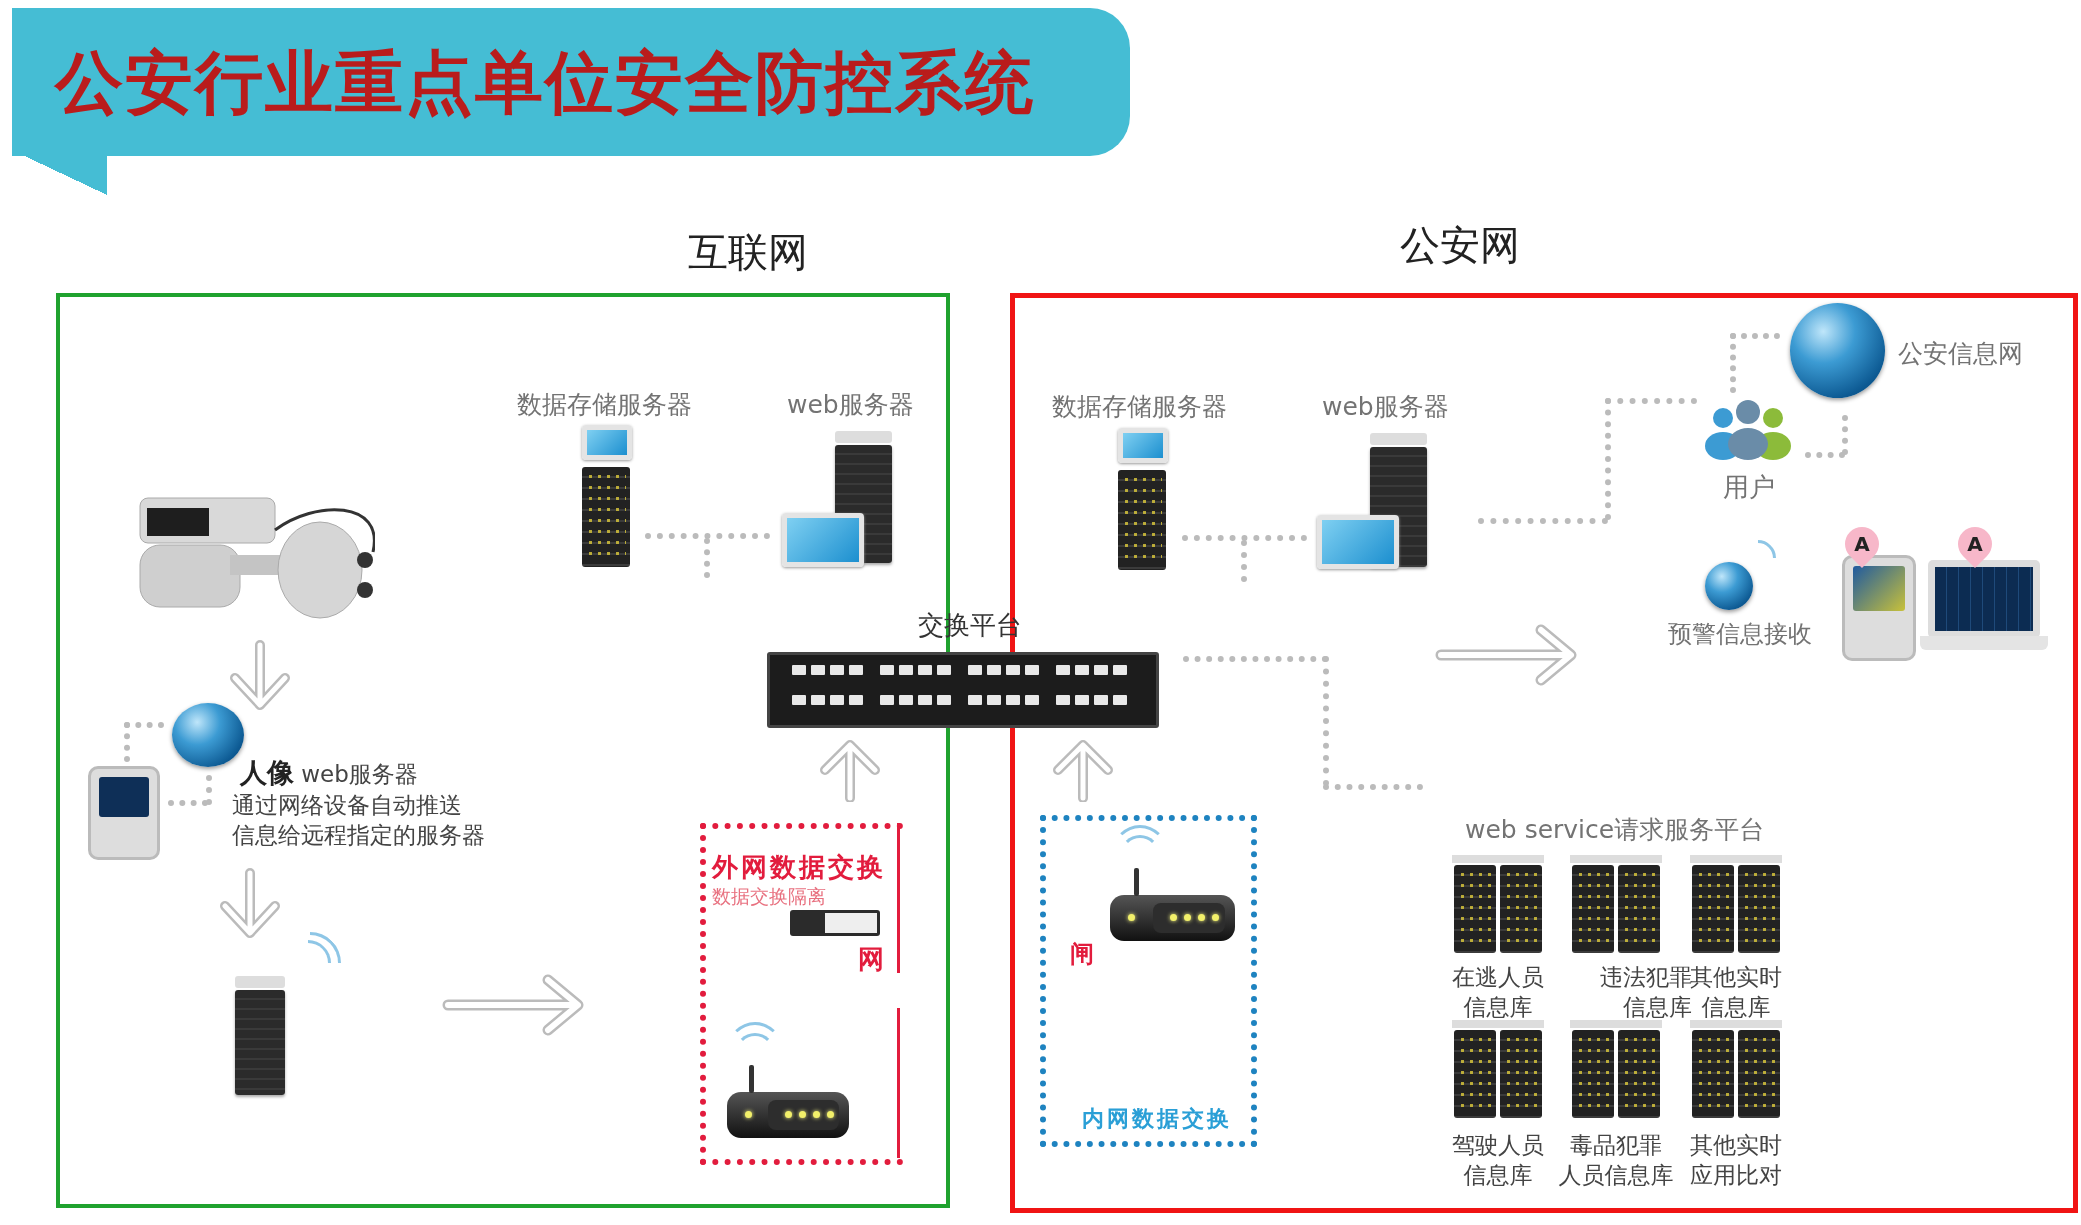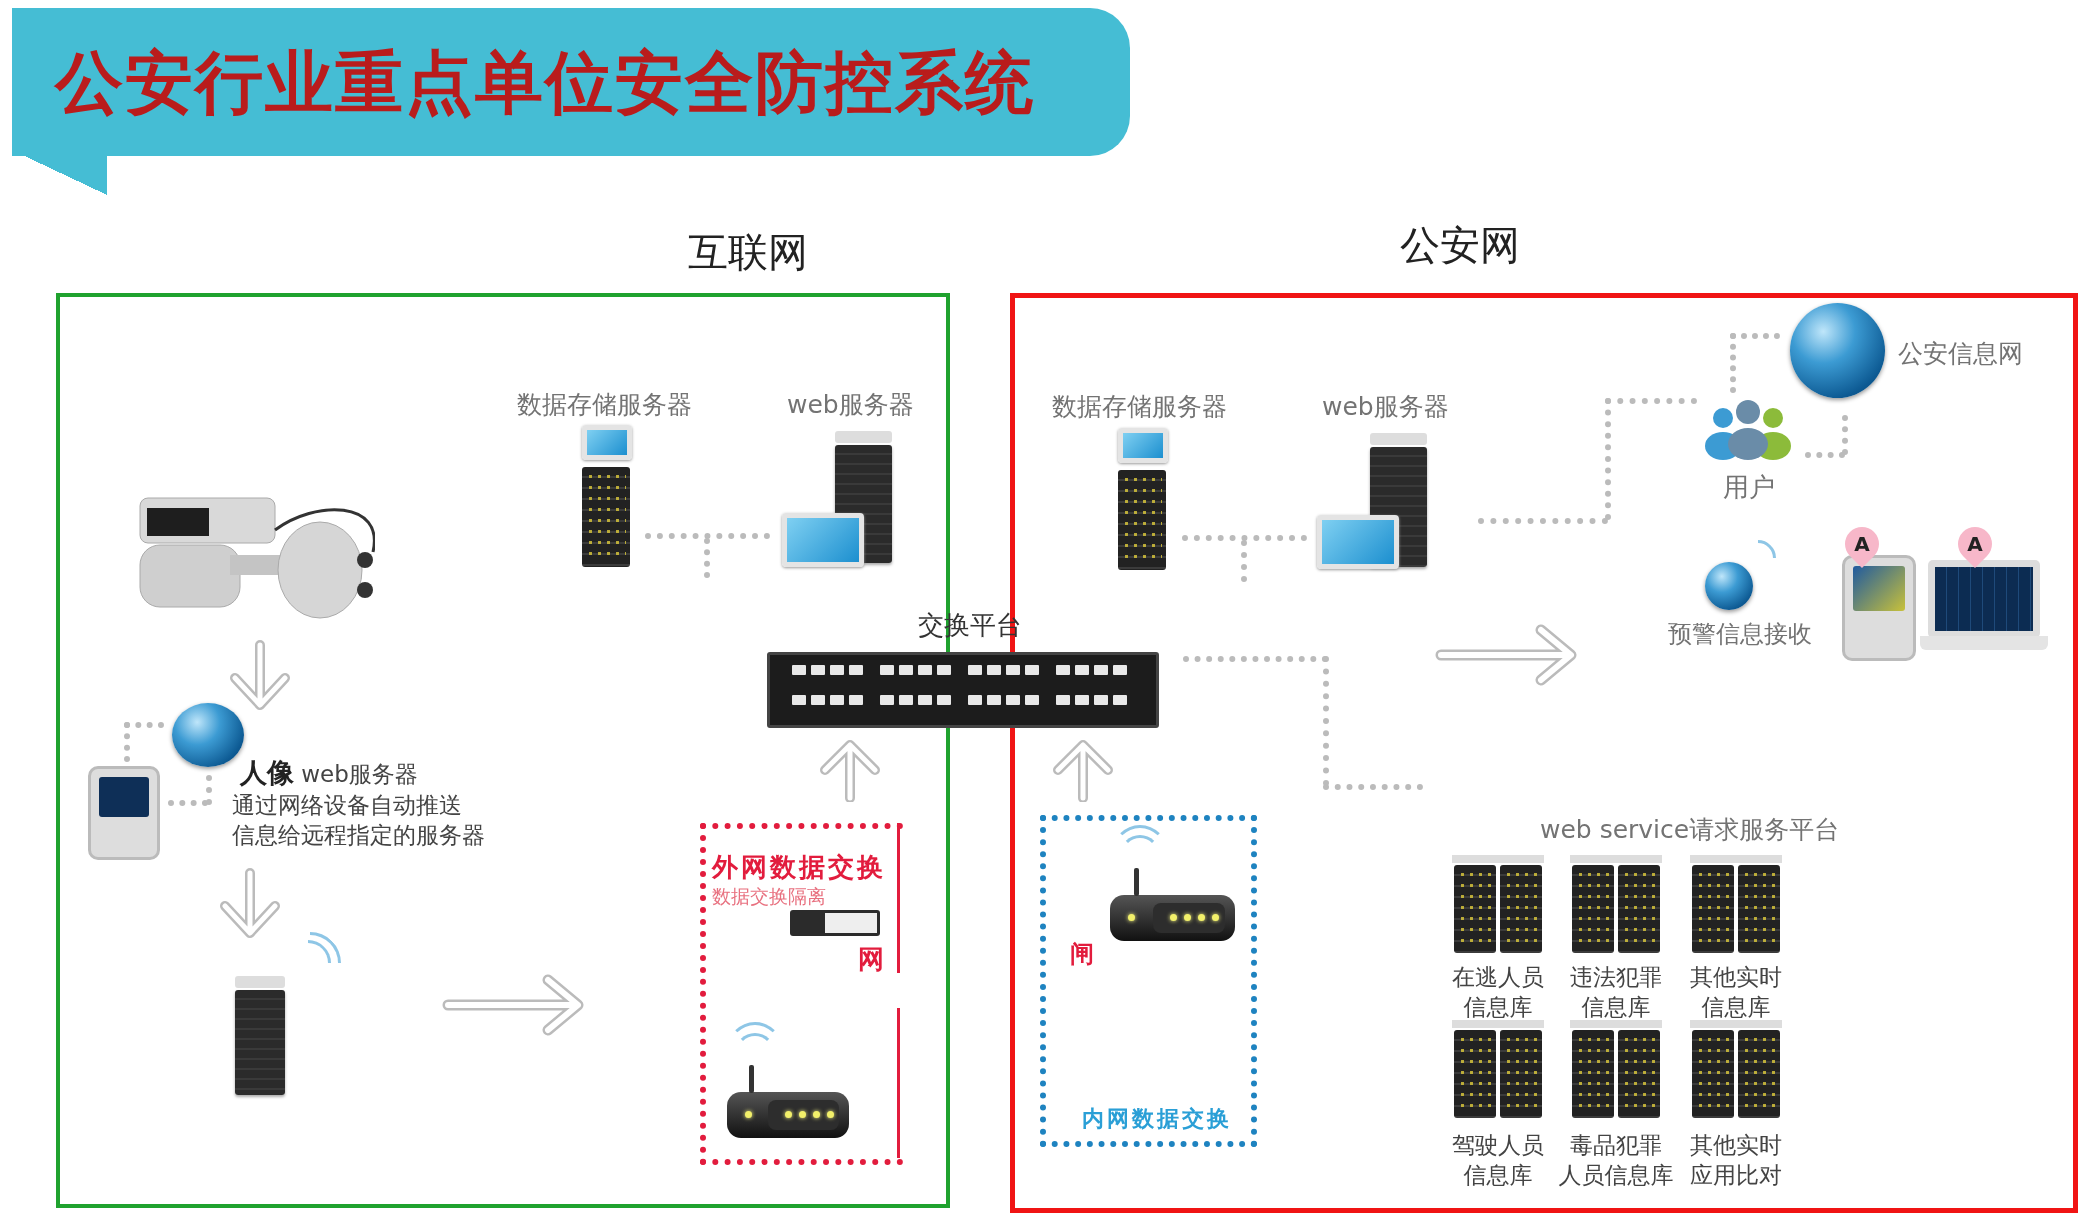--- a/index.html
+++ b/index.html
@@ -243,21 +243,21 @@
 <div class="abs" style="left:1920px;top:636px;width:128px;height:14px;background:#e4e4e4;border-radius:0 0 6px 6px;"></div>
 <div class="abs pin" style="left:1958px;top:527px;">
     <span>A</span>
   </div>
 
 <svg class="abs" style="left:1433px;top:620px;" width="150" height="70">
   <path d="M8 35 H135 M108 10 L138 35 L108 60" stroke="#bbb" stroke-width="11" fill="none" stroke-linejoin="round" stroke-linecap="round"></path>
   <path d="M8 35 H135 M108 10 L138 35 L108 60" stroke="#fff" stroke-width="6" fill="none" stroke-linejoin="round" stroke-linecap="round"></path>
 </svg>
 
-<div class="abs lbl" style="left:1540px;top:813px;">web service请求服务平台</div>
+<div class="abs lbl" style="left:1465px;top:813px;">web service请求服务平台</div>
 <div id="db-grid"></div>
 
 <div class="abs" style="left: 1452px; top: 855px; width: 92px; height: 100px;">
     <div style="position:absolute;left:0;top:0;width:92px;height:8px;background:#ddd;"></div>
        <div class="rack" style="position:absolute;left:2px;top:10px;width:42px;height:88px;">
       <div class="rack-dots"></div>
     </div>
        <div class="rack" style="position:absolute;left:48px;top:10px;width:42px;height:88px;">
       <div class="rack-dots"></div>
     </div>
@@ -268,21 +268,21 @@
   </div>
 <div class="abs" style="left: 1570px; top: 855px; width: 92px; height: 100px;">
     <div style="position:absolute;left:0;top:0;width:92px;height:8px;background:#ddd;"></div>
        <div class="rack" style="position:absolute;left:2px;top:10px;width:42px;height:88px;">
       <div class="rack-dots"></div>
     </div>
        <div class="rack" style="position:absolute;left:48px;top:10px;width:42px;height:88px;">
       <div class="rack-dots"></div>
     </div>
   </div>
-<div class="abs" style="left: 1540px; top: 962px; width: 152px; text-align: center; font-size: 23px; line-height: 30px; color: rgb(68, 68, 68);">
+<div class="abs" style="left: 1540px; top: 962px; width: 152px; text-align: right; font-size: 23px; line-height: 30px; color: rgb(68, 68, 68);">
     <div>违法犯罪</div>
     <div>信息库</div>
   </div>
 <div class="abs" style="left: 1690px; top: 855px; width: 92px; height: 100px;">
     <div style="position:absolute;left:0;top:0;width:92px;height:8px;background:#ddd;"></div>
        <div class="rack" style="position:absolute;left:2px;top:10px;width:42px;height:88px;">
       <div class="rack-dots"></div>
     </div>
        <div class="rack" style="position:absolute;left:48px;top:10px;width:42px;height:88px;">
       <div class="rack-dots"></div>

